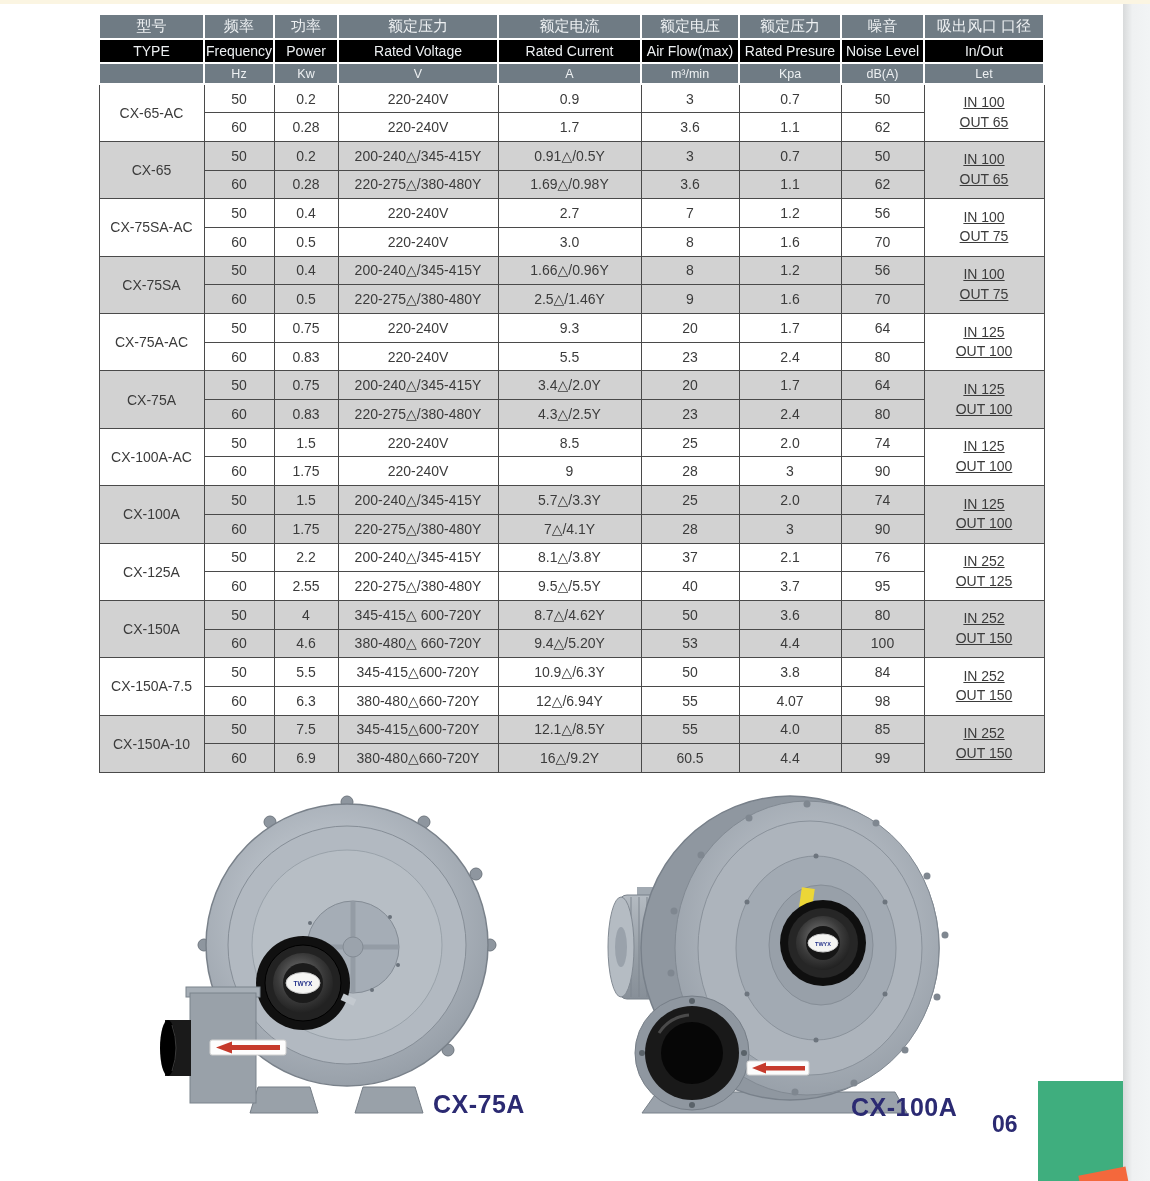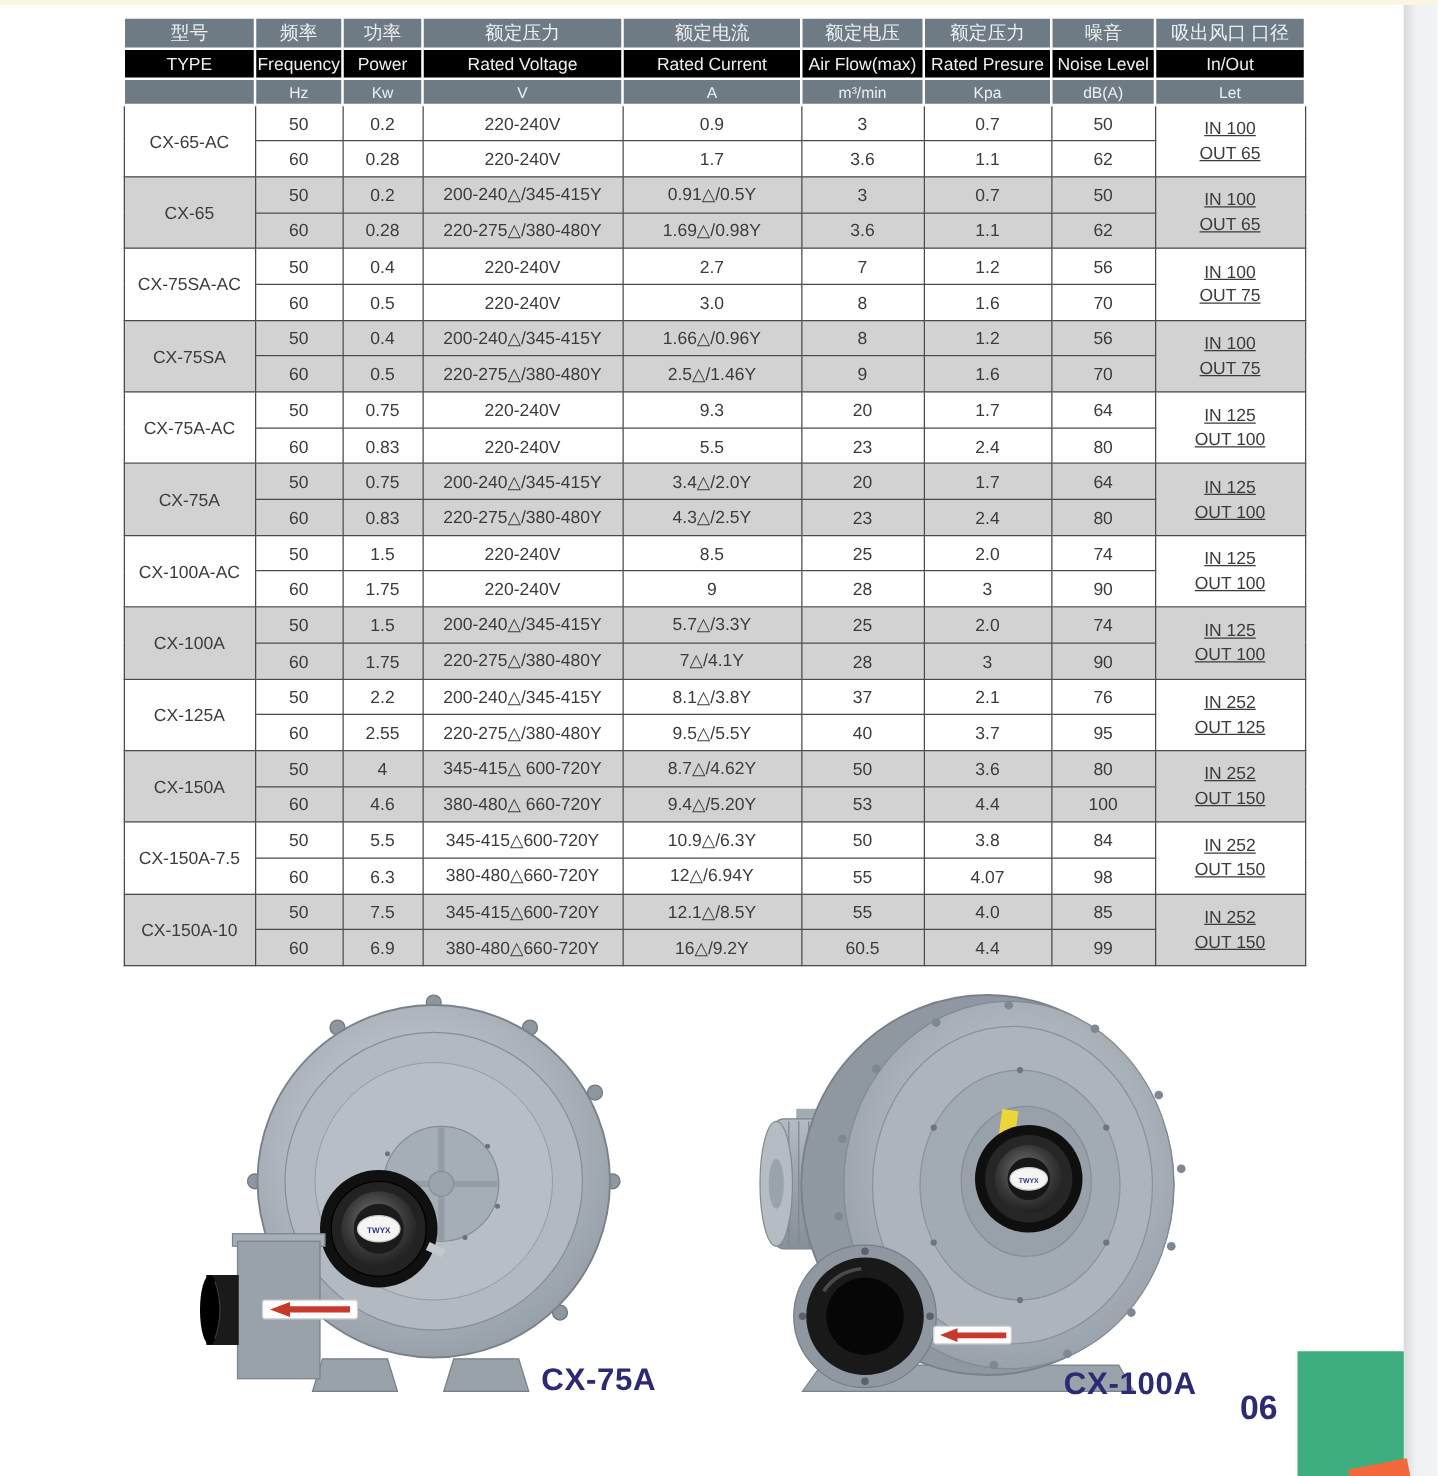--- a/index.html
+++ b/index.html
@@ -37,21 +37,21 @@
   table.spec tbody td.inout { line-height:1.4; font-size:14px;text-decoration:underline; }
 
   
   .figure { position:absolute; }
   .product-label {
     position:absolute; color:#2b2a72; font-weight:bold;
     font-size:25px; letter-spacing:.5px; z-index:5;
   }
   .label-cx75a  { left:433px; top:1090px; }
   .label-cx100a { left:851px; top:1093px; }
-  .page-number  { position:absolute; left:992px; top:1111px; color:#2b2a72; font-weight:bold; font-size:27px; z-index:5; }
+  .page-number  { position:absolute; left:992px; top:1111px; color:#2b2a72; font-weight:bold; font-size:23px; z-index:5; }
 
   .green-block  { position:absolute; left:1038px; top:1081px; width:85px; height:100px; background:#3fae7e; z-index:3; }
   .orange-corner{ position:absolute; left:1080px; top:1171px; width:48px; height:22px; background:#f4683c;
                   transform:rotate(-11deg); z-index:4; }
 </style>
 </head>
 <body>
 
 <div class="page"></div>
 <div class="side-gutter"></div>

